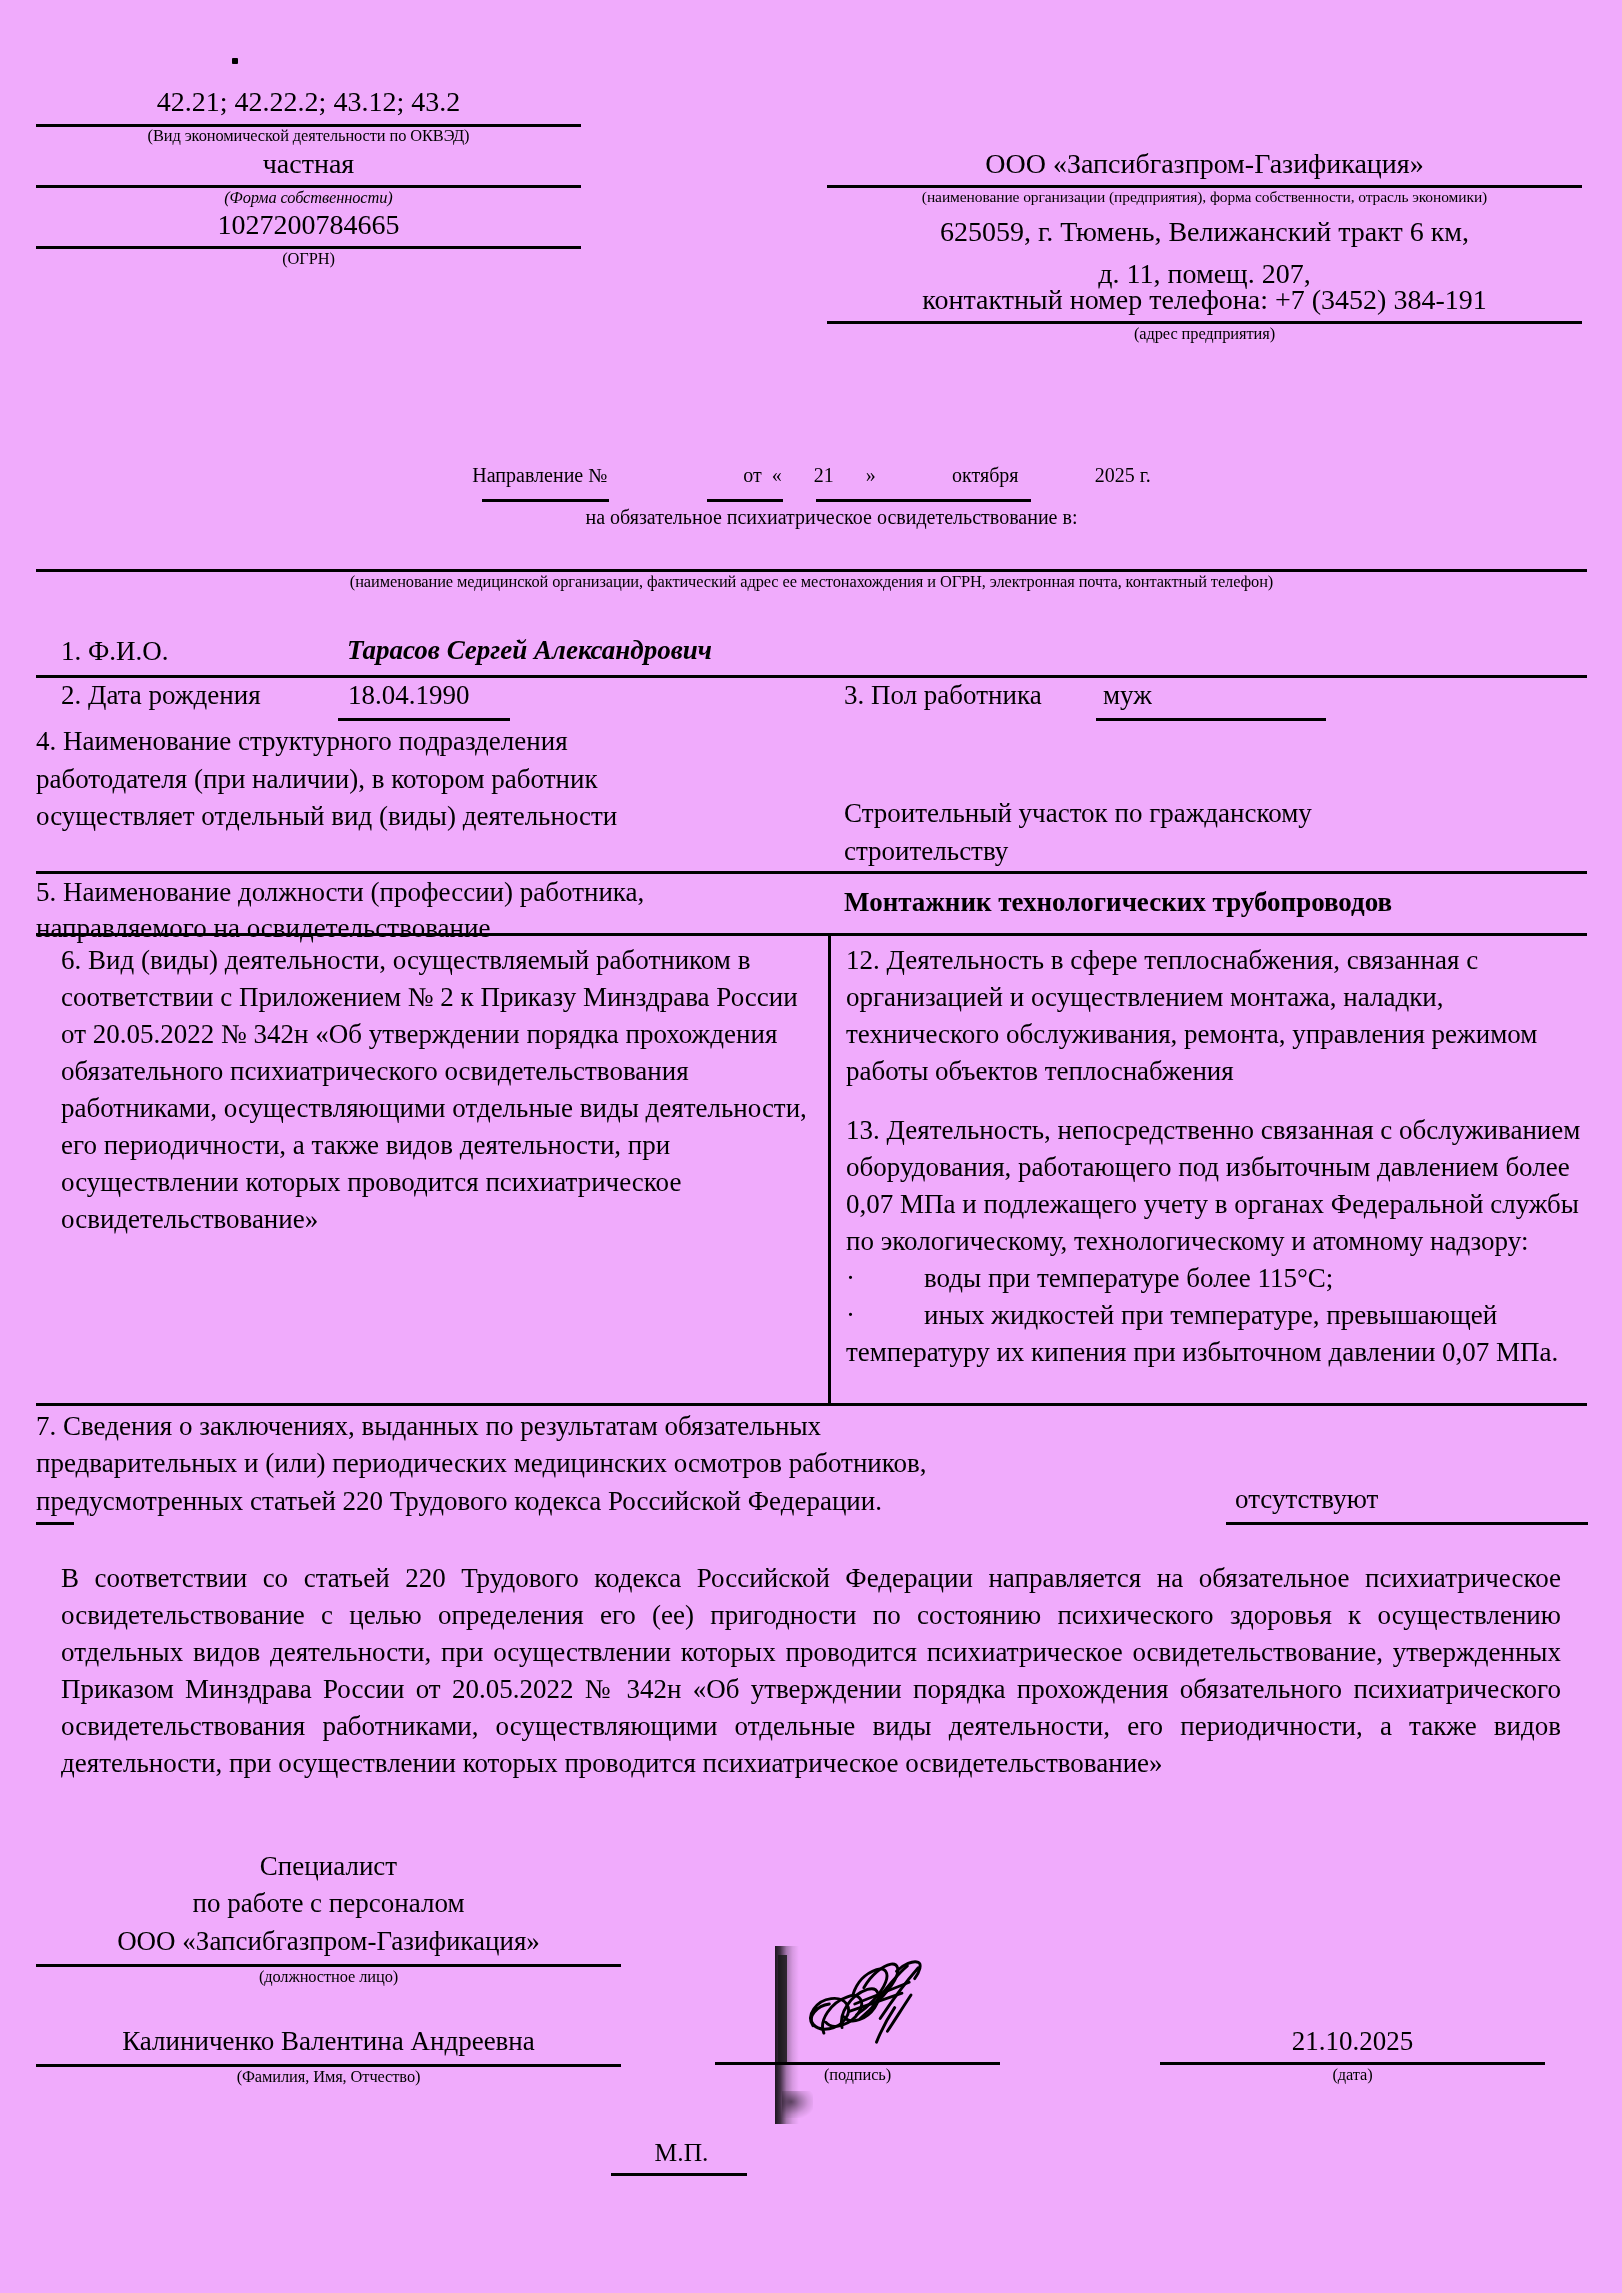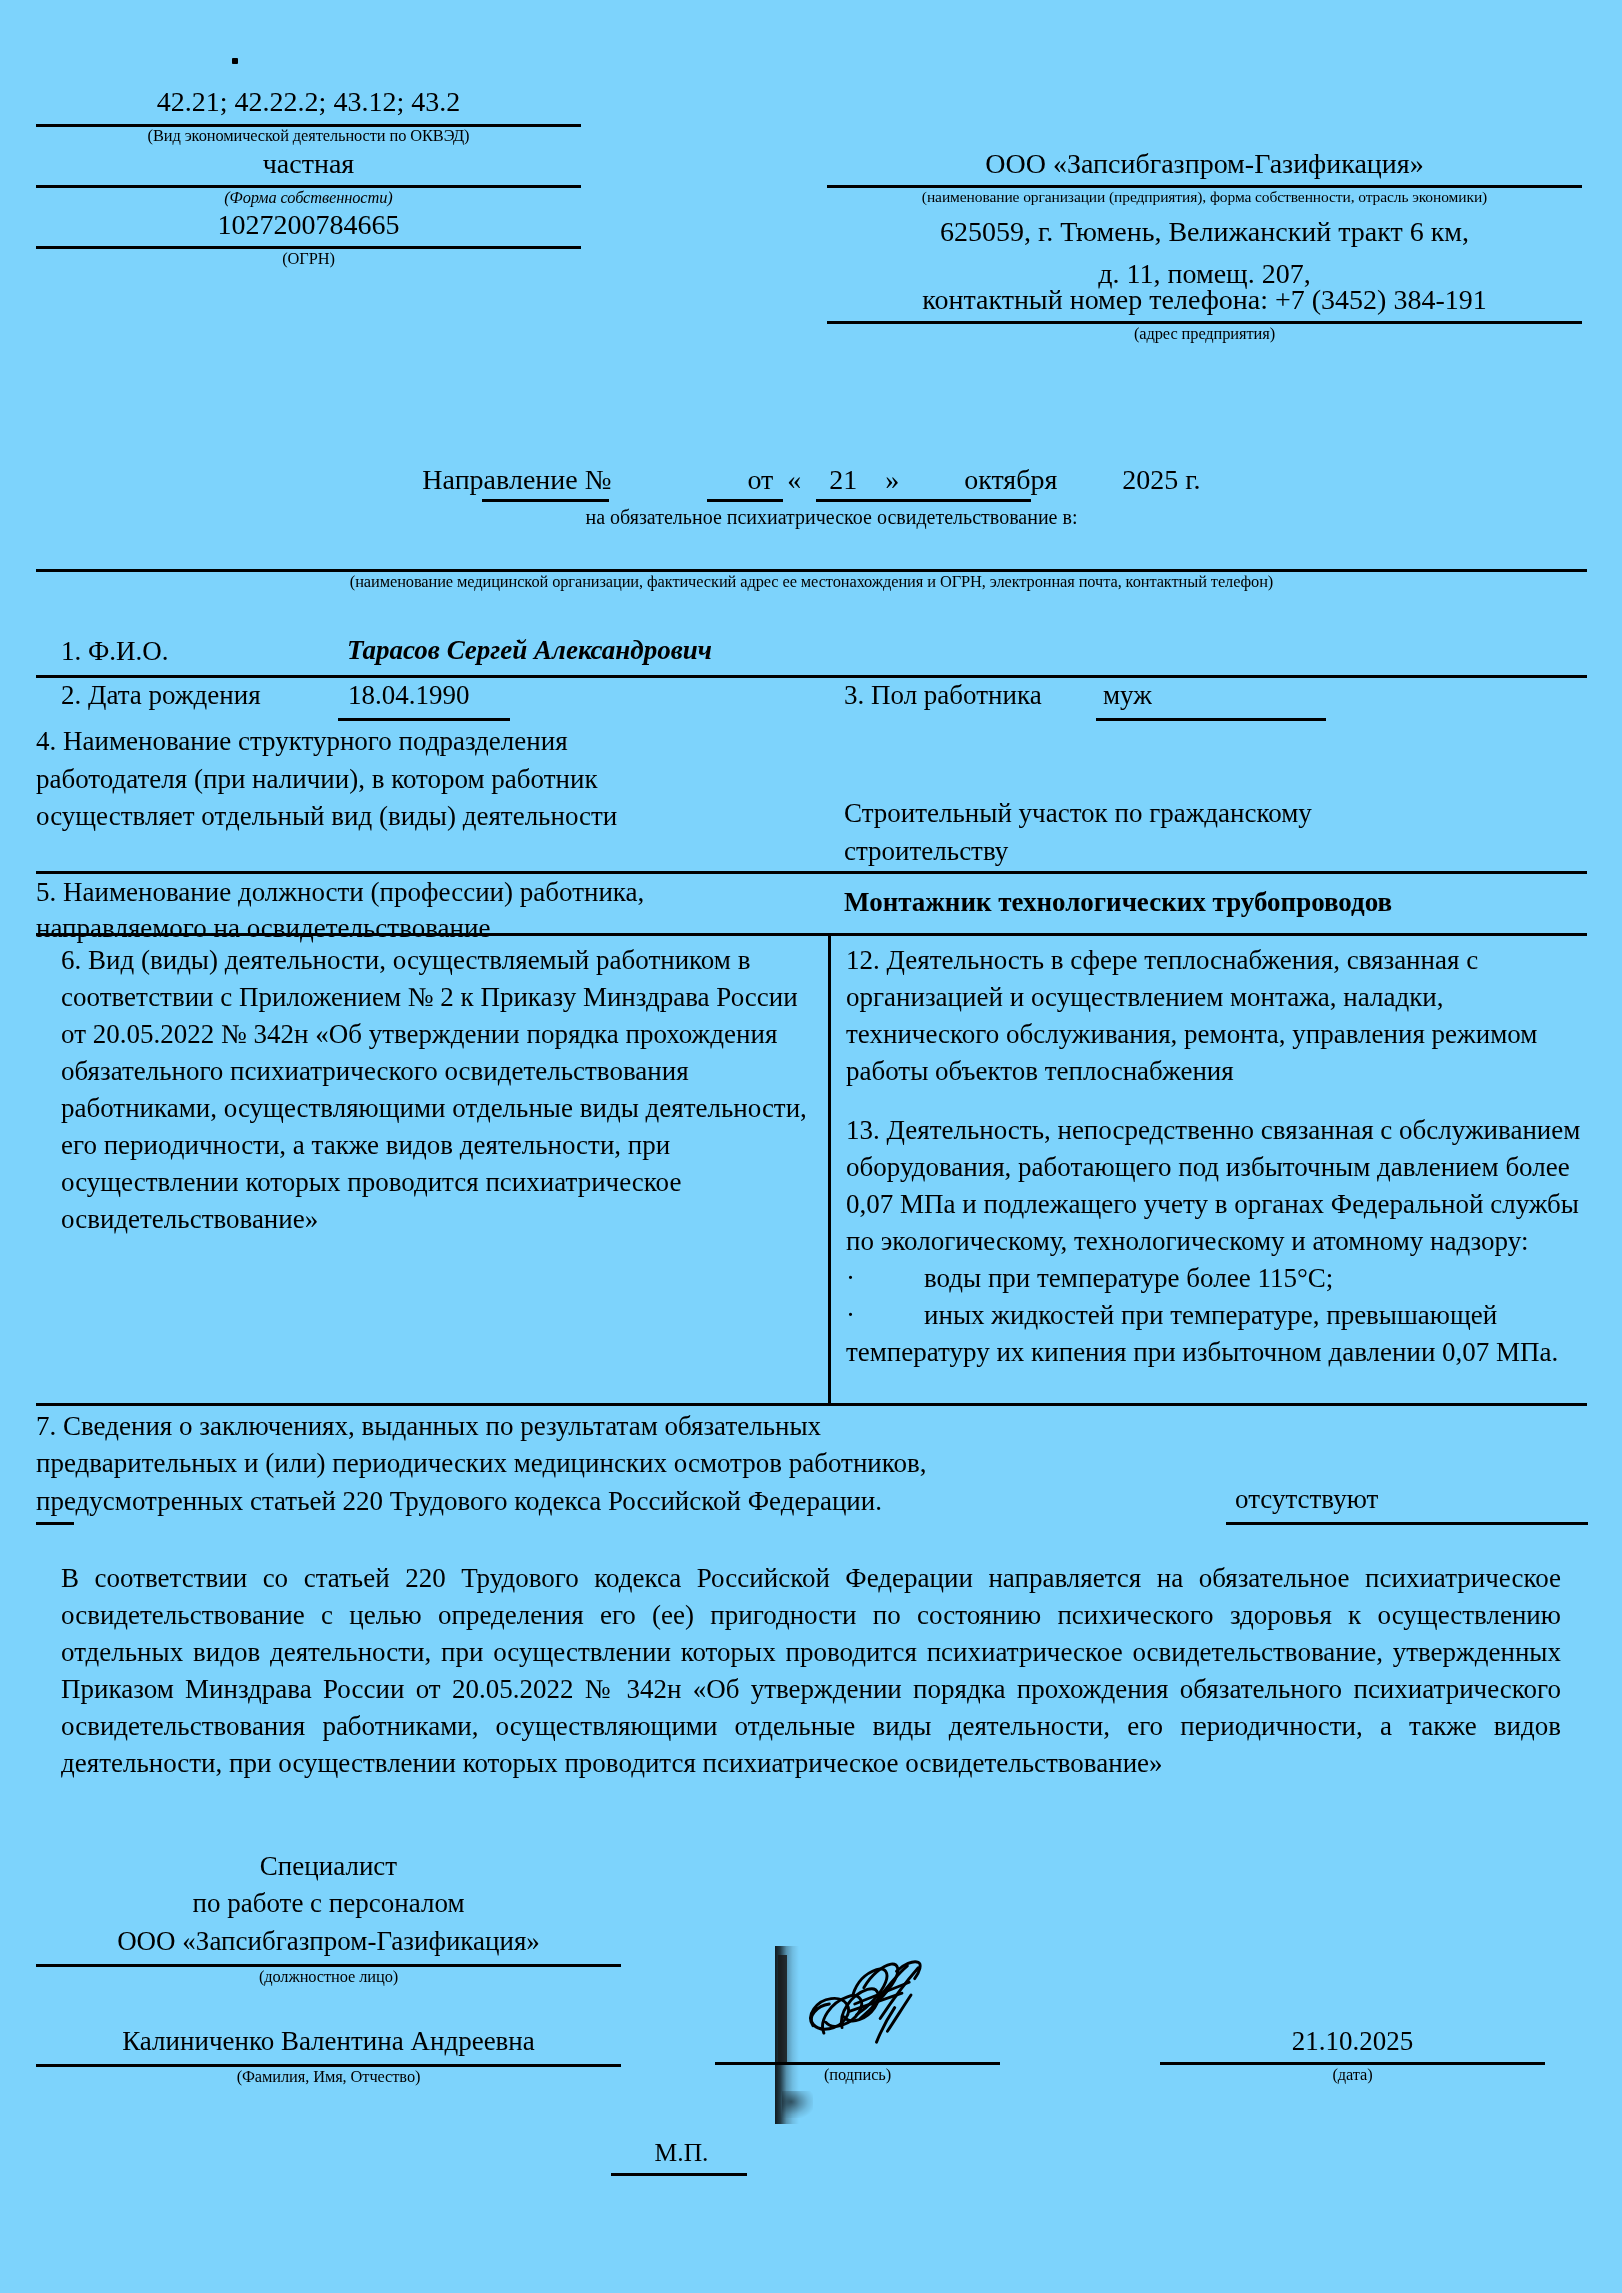--- a/index.html
+++ b/index.html
@@ -9,21 +9,21 @@
     background: #ffffff;
   }
   body {
     font-family: "Liberation Serif", "DejaVu Serif", serif;
     color: #000000;
   }
   #page {
     position: relative;
     width: 1623px;
     height: 2294px;
-    background: #7dd3fc;
+    background: #f0abfc;
     overflow: hidden;
   }
 
   
   .abs { position: absolute; }
   .rule {
     position: absolute;
     background: #000;
     height: 2.7px;
   }
@@ -56,21 +56,21 @@
     position: absolute;
     font-size: 28px;
     text-align: center;
     white-space: nowrap;
   }
 
   
   #title-line1 {
     left: 0; top: 464px;
     width: 1623px;
-    font-size: 28px;
+    font-size: 20px;
     text-align: center;
     white-space: nowrap;
   }
   #title-line1 .gap-num { display: inline-block; width: 136px; }
   #title-line1 .gap-day { display: inline-block; width: 84px; text-align: center; }
   #title-line1 .gap-month { display: inline-block; width: 209px; text-align: center; }
   #title-line2 {
     left: 0; top: 506px;
     width: 1623px;
     font-size: 20px;

